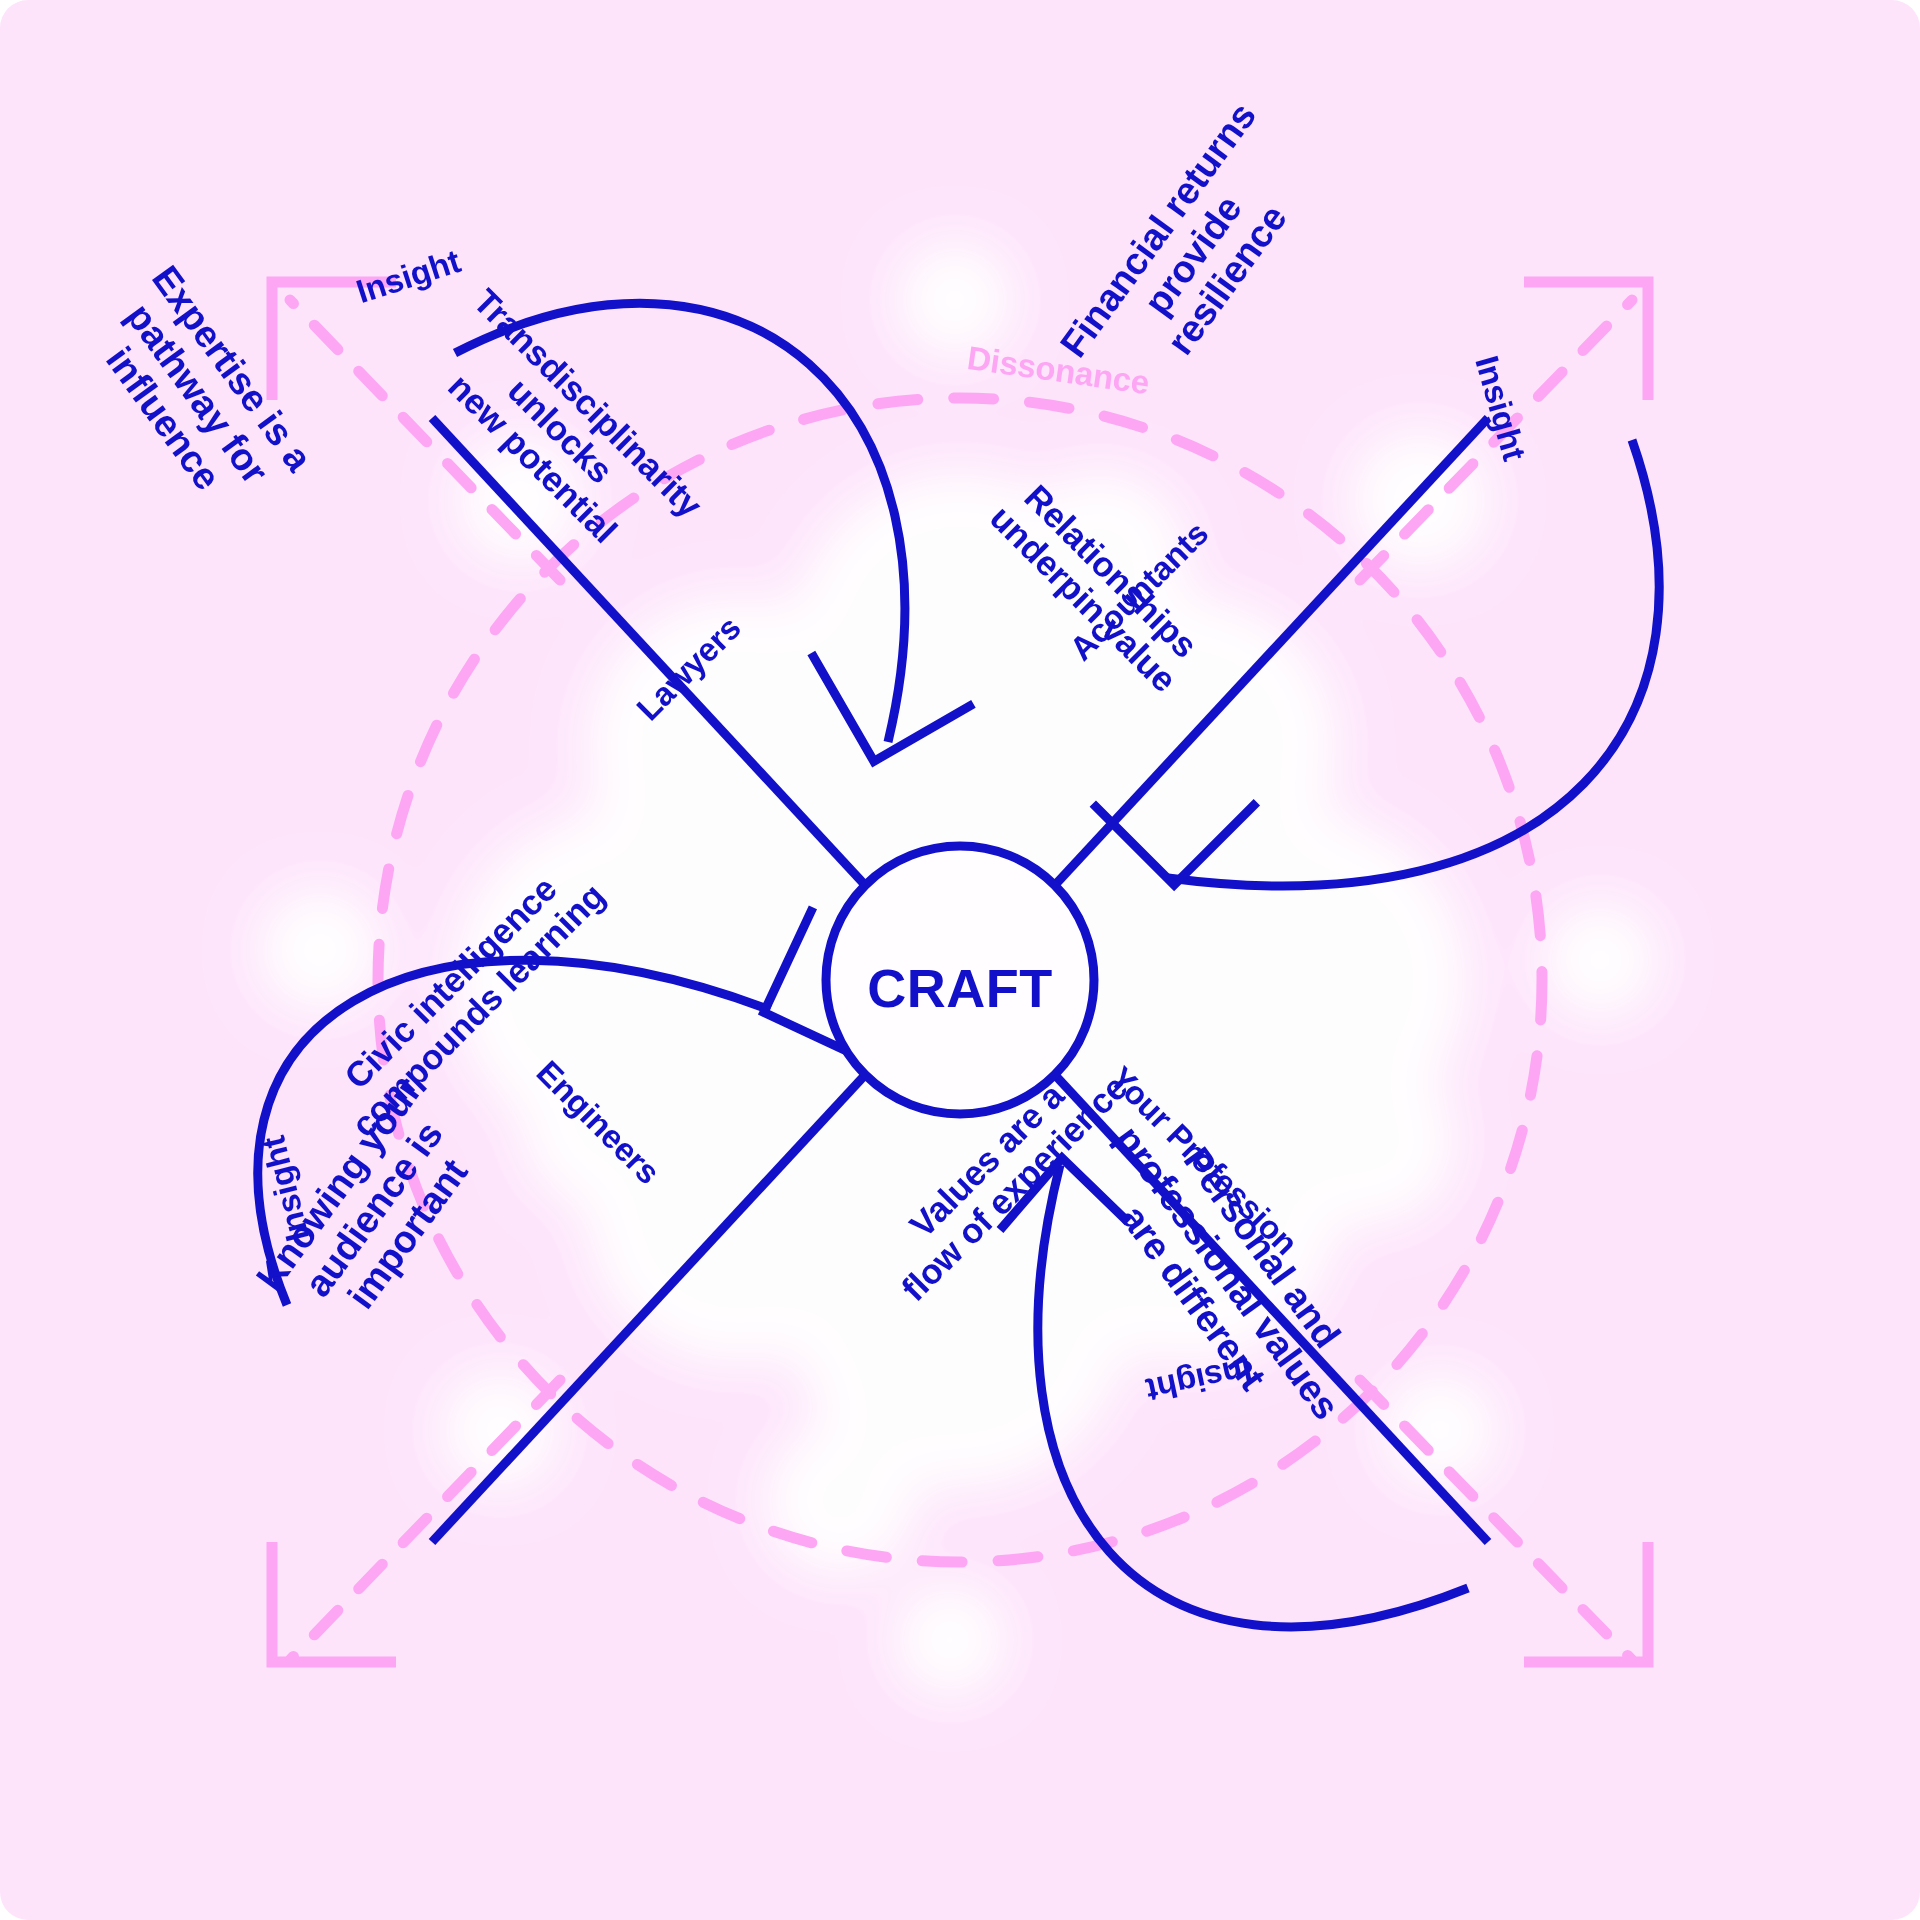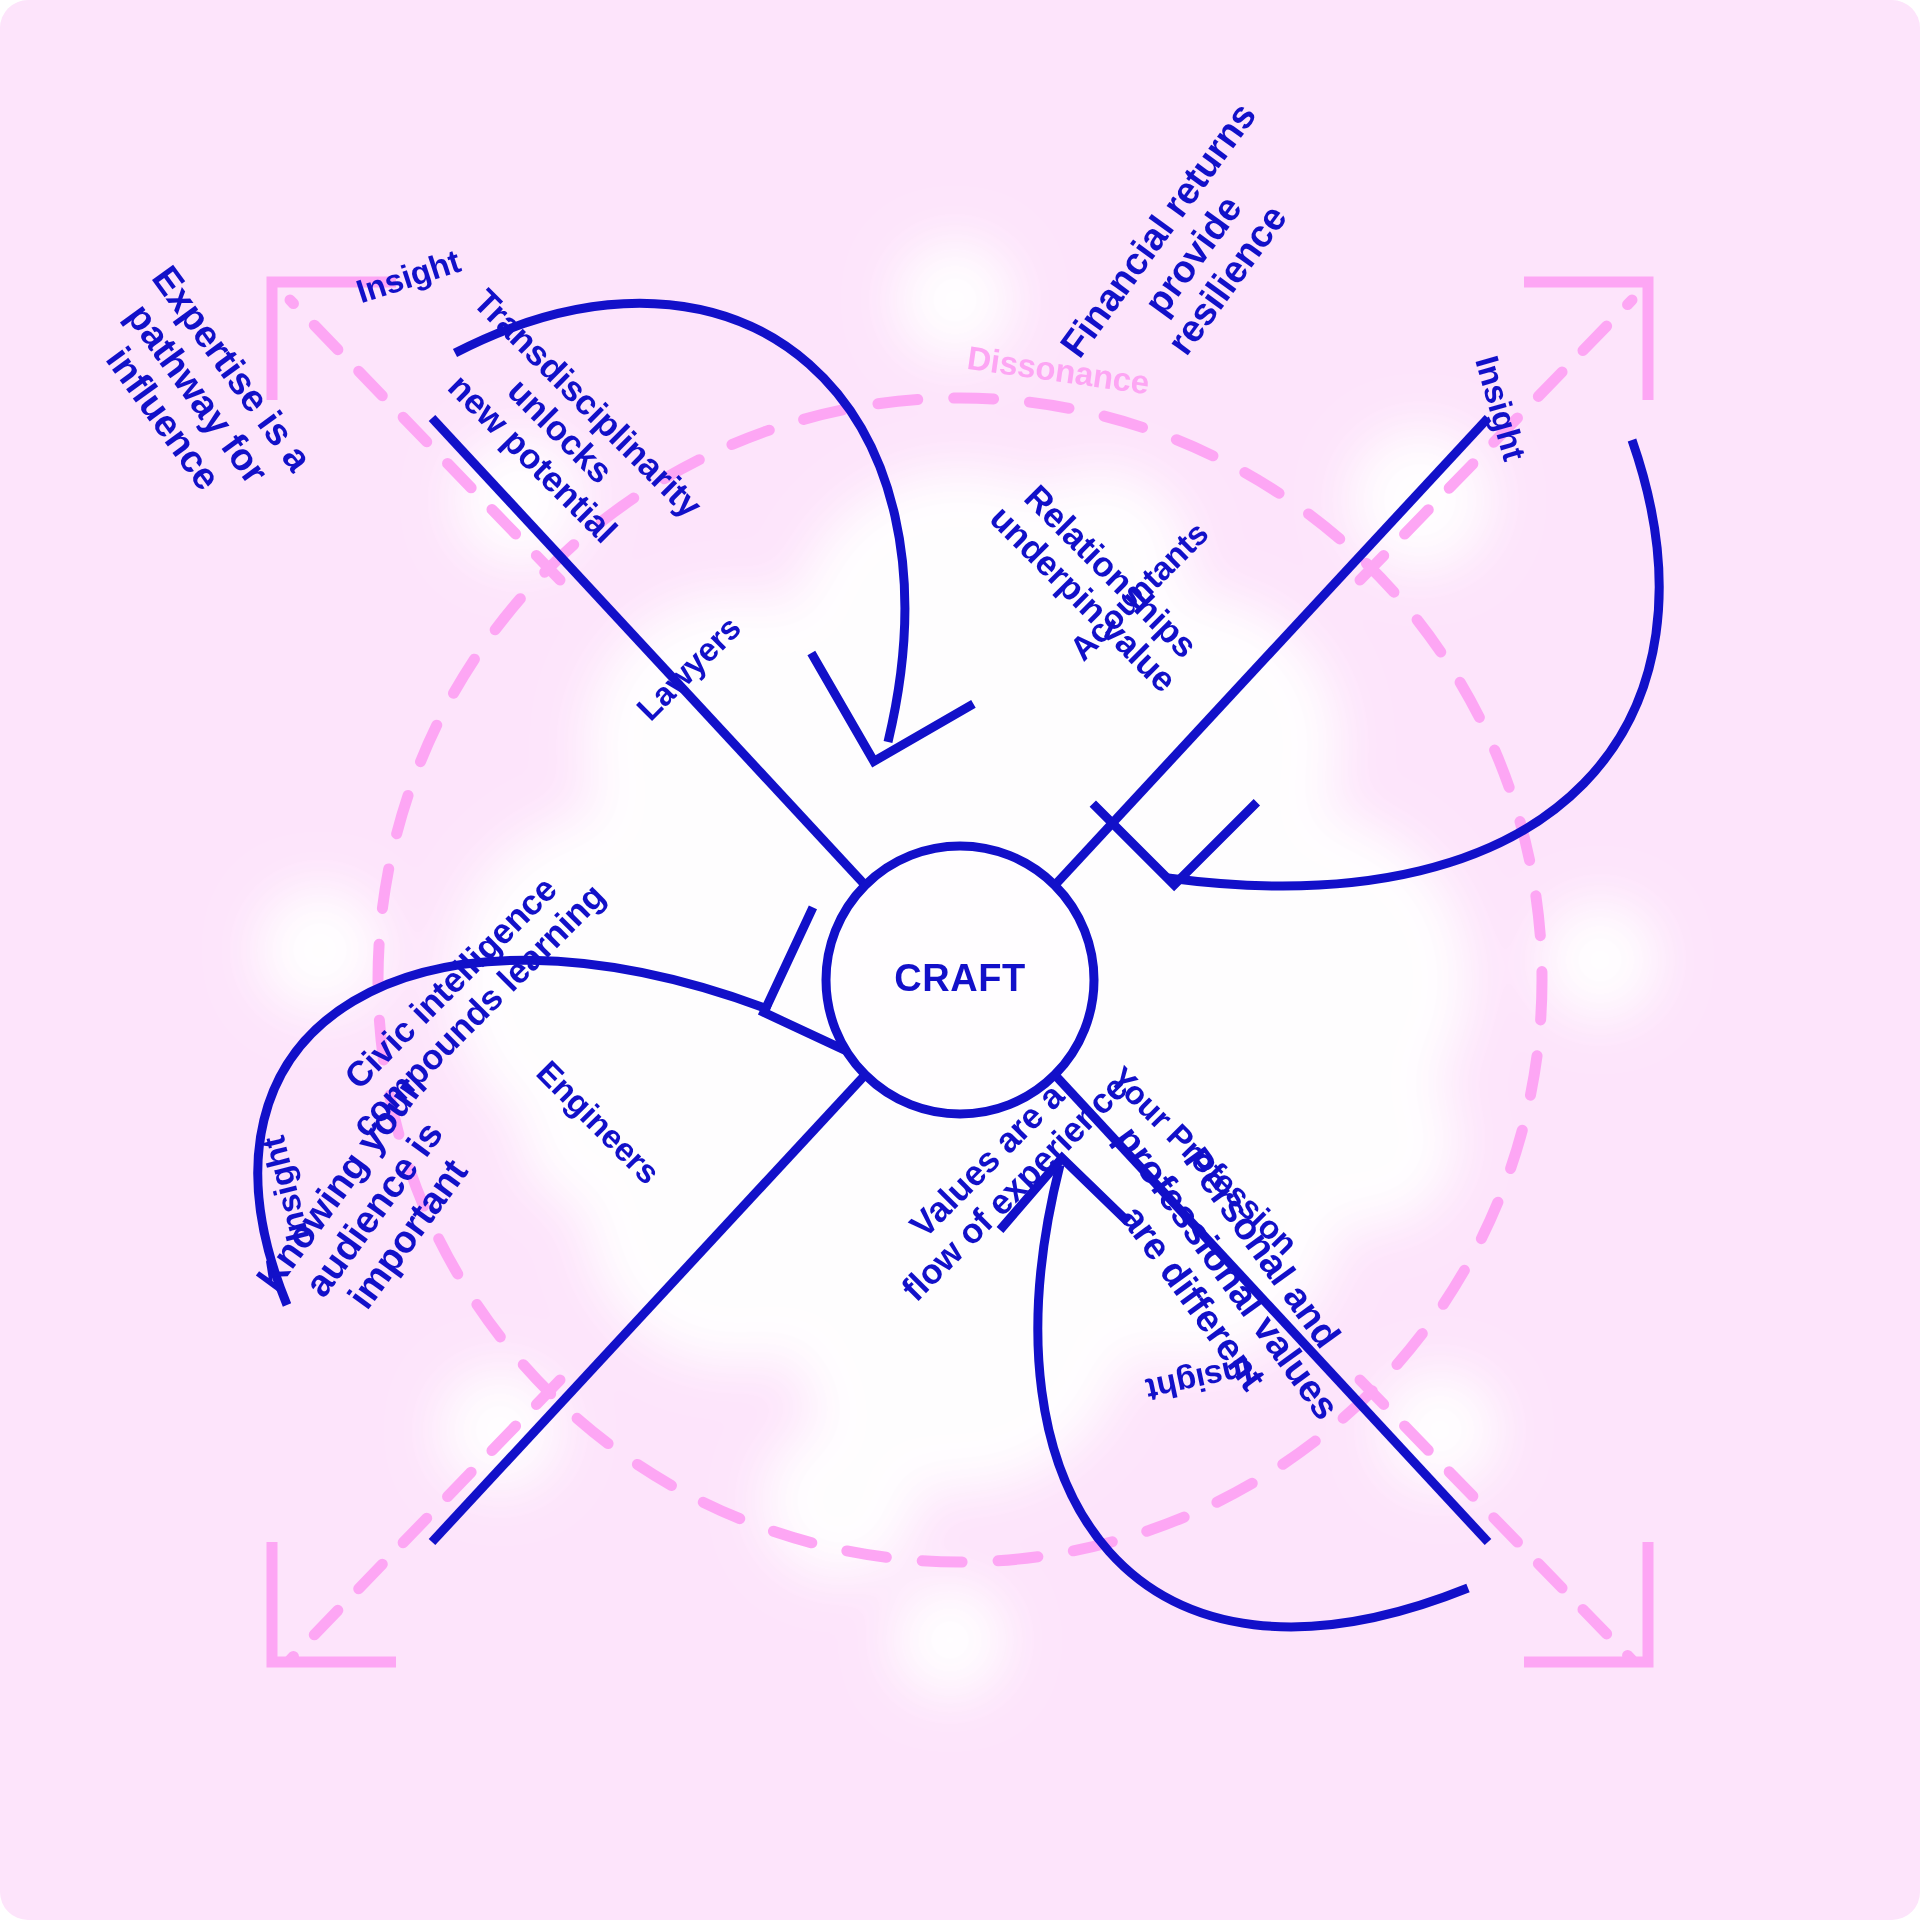--- a/index.html
+++ b/index.html
@@ -10,21 +10,21 @@
   .spoke{stroke:#1210c9;stroke-width:9;stroke-linecap:butt;fill:none;}
   .dash-line{stroke:#fda6f4;stroke-width:11;stroke-linecap:round;fill:none;stroke-dasharray:34 30;}
   .dash-circle{stroke:#fda6f4;stroke-width:11;fill:none;stroke-linecap:round;stroke-dasharray:40 36;}
   .arc{stroke:#1210c9;stroke-width:9;fill:none;stroke-linecap:butt;}
   .arrowhead{stroke:#1210c9;stroke-width:9;fill:none;stroke-linejoin:miter;stroke-linecap:butt;}
   .parrow{stroke:#fda6f4;stroke-width:11;fill:none;stroke-linejoin:miter;stroke-linecap:butt;}
   .corecircle{stroke:#1210c9;stroke-width:9;fill:#fffdff;}
   .lbl{position:absolute;color:#1210c9;font-weight:bold;font-family:"Liberation Sans",sans-serif;white-space:pre;line-height:1.12;letter-spacing:-0.2px;}
   .lbl-pink{color:#fda6f4;}
   .center-word{position:absolute;left:0;top:0;width:1920px;text-align:center;color:#1210c9;
-      font-weight:bold;font-size:38px;letter-spacing:0.5px;}
+      font-weight:bold;font-size:54px;letter-spacing:0.5px;}
 </style>
 </head>
 <body>
 
 <div id="stage">
 
   <svg viewBox="0 0 1920 1920" width="1920" height="1920">
     <defs>
       <filter id="soft" x="-30%" y="-30%" width="160%" height="160%">
         <feGaussianBlur stdDeviation="26"></feGaussianBlur>

